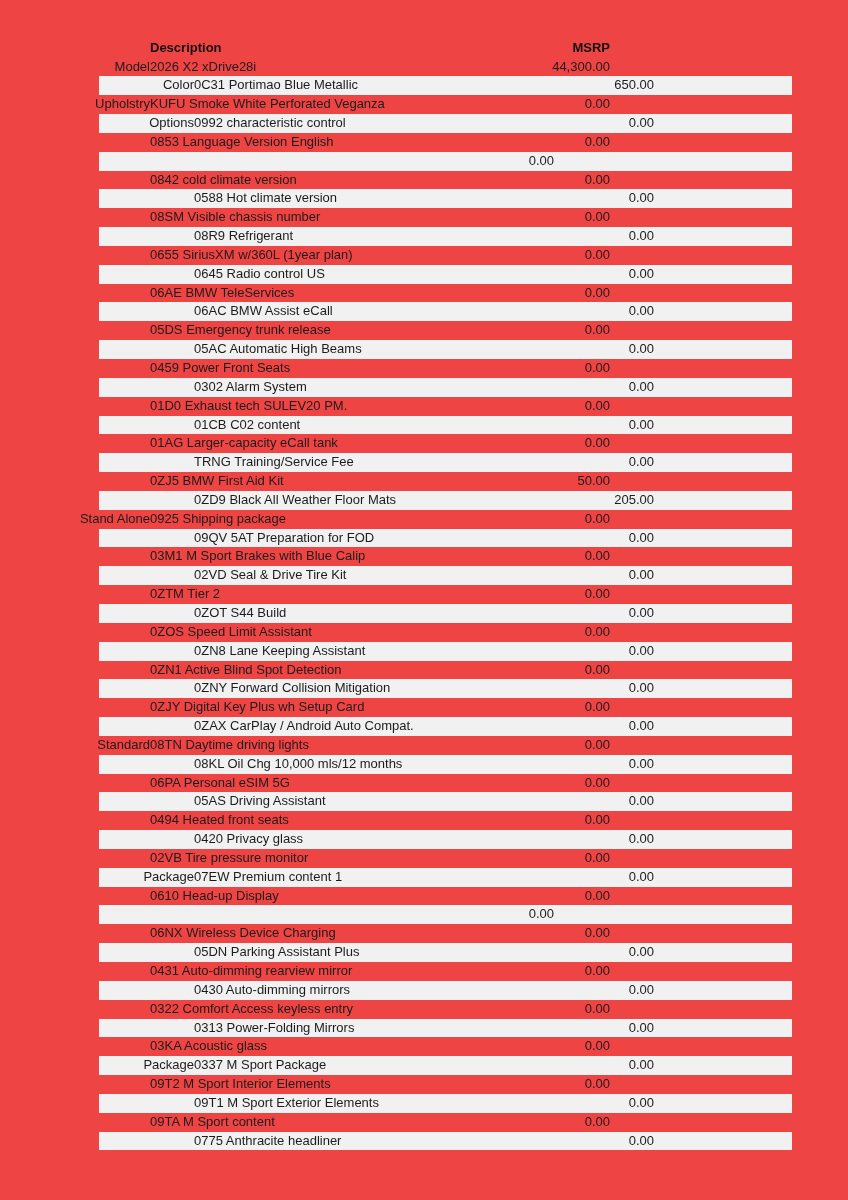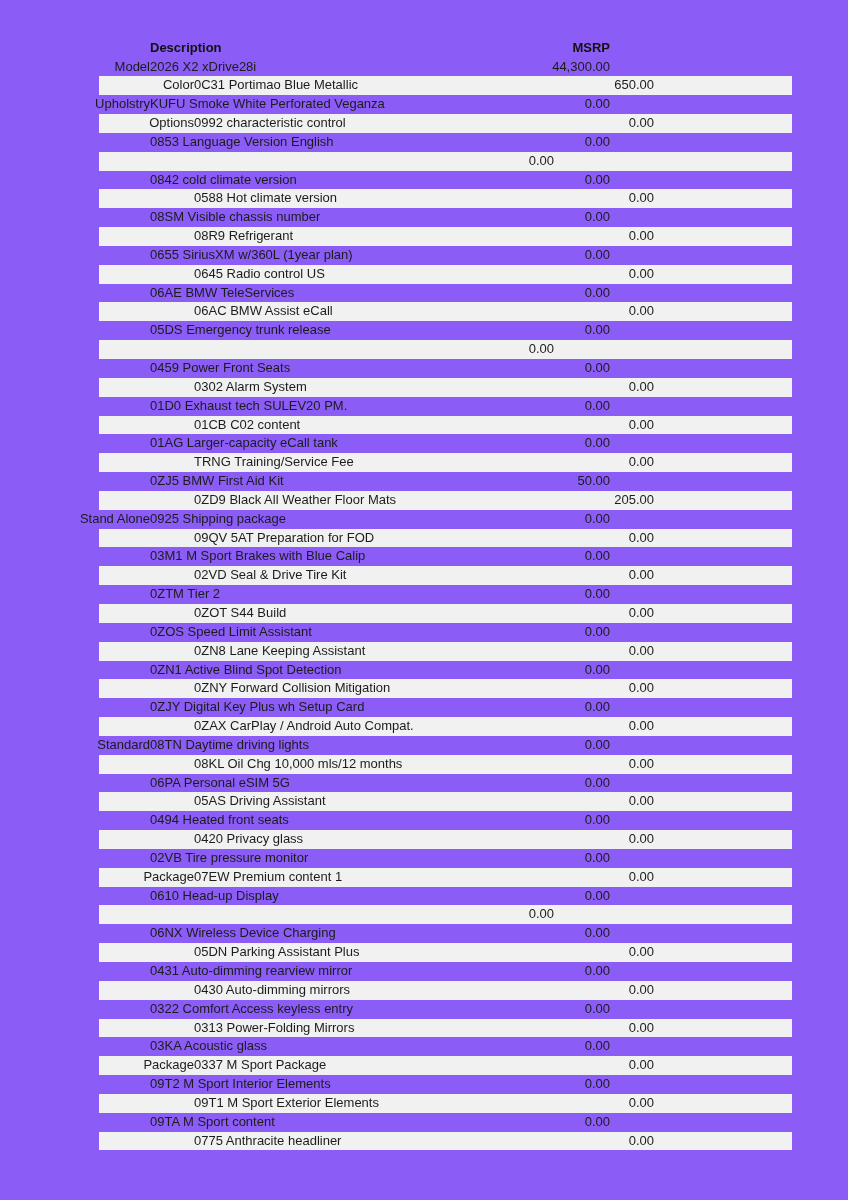--- a/index.html
+++ b/index.html
@@ -5,21 +5,21 @@
   * { margin: 0; padding: 0; box-sizing: border-box; }
   html, body {
     width: 848px;
     background: #ffffff;
     font-family: "Liberation Sans", sans-serif;
   }
   .page {
     position: relative;
     width: 848px;
     height: 1200px;
-    background: #8b5cf6;
+    background: #ef4444;
     overflow: hidden;
   }
   .table {
     position: absolute;
     left: 55px;
     top: 38px;
     width: 737px;
   }
   .row {
     display: grid;
@@ -134,20 +134,21 @@
           <div class="cell spacer"></div>
         </div>
         <div class="row">
           <div class="cell cat"></div>
           <div class="cell desc">05DS Emergency trunk release</div>
           <div class="cell msrp">0.00</div>
           <div class="cell spacer"></div>
         </div>
         <div class="row stripe">
           <div class="cell cat"></div>
+          <div class="cell desc">05AC Automatic High Beams</div>
           <div class="cell msrp">0.00</div>
           <div class="cell spacer"></div>
         </div>
         <div class="row">
           <div class="cell cat"></div>
           <div class="cell desc">0459 Power Front Seats</div>
           <div class="cell msrp">0.00</div>
           <div class="cell spacer"></div>
         </div>
         <div class="row stripe">

